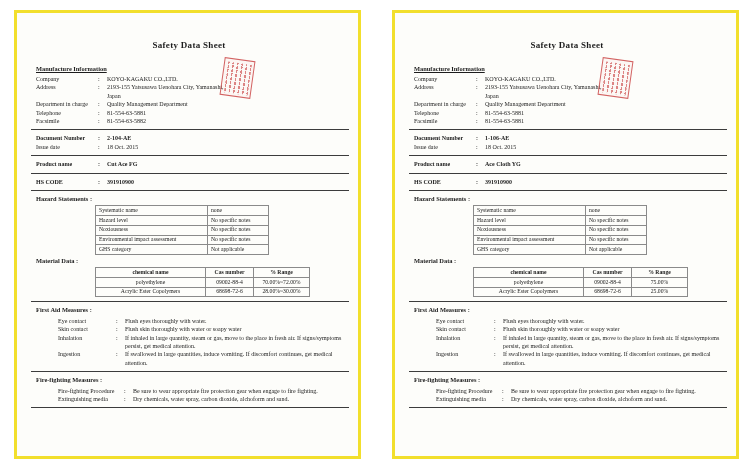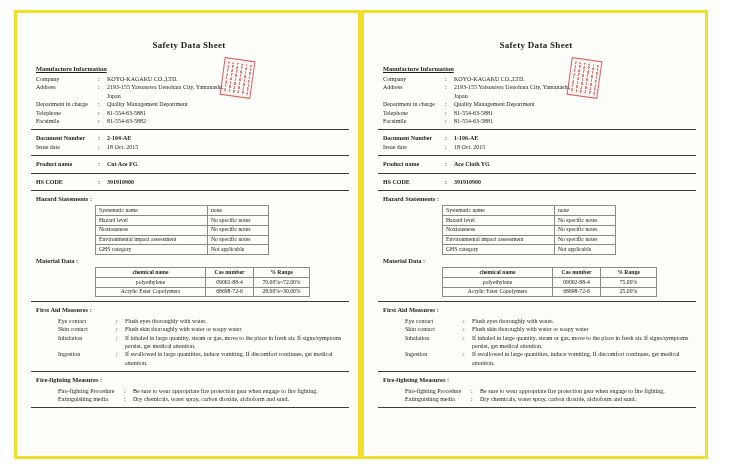--- a/index.html
+++ b/index.html
@@ -1,19 +1,19 @@
 <!DOCTYPE html>
 <html><head>
 <meta charset="utf-8">
 <style>
   * { margin:0; padding:0; box-sizing:border-box; }
   html,body { width:750px; height:470px; overflow:hidden; }
   body { background:#ffffff; font-family:"Liberation Serif","DejaVu Serif",serif; color:#1d1d1d; }
   .canvas { position:relative; width:750px; height:470px; background:#ffffff; }
-  .docs-row { position:absolute; left:14px; top:10px; display:flex; }
+  .docs-row { position:absolute; left:14px; top:10px; display:flex; gap:31px; }
   .doc { position:relative; width:347px; height:449px; border:3px solid #f2df2c; background:#fdfdfa; }
   .page { position:relative; width:100%; height:100%; padding:26px 16px 4px 19px; font-size:6px; line-height:1.4; overflow:hidden; }
   .title { text-align:center; font-size:9px; font-weight:bold; letter-spacing:.3px; margin-bottom:13px; }
   .sec { margin-bottom:2px; }
   .sec-heading { font-weight:bold; font-size:6.4px; margin-bottom:1.5px; }
   .manu-heading { text-decoration:underline; }
   .kv { display:flex; }
   .kv .lbl { width:62px; flex:none; }
   .colon { width:9px; flex:none; }
   .kv .val { max-width:128px; }

